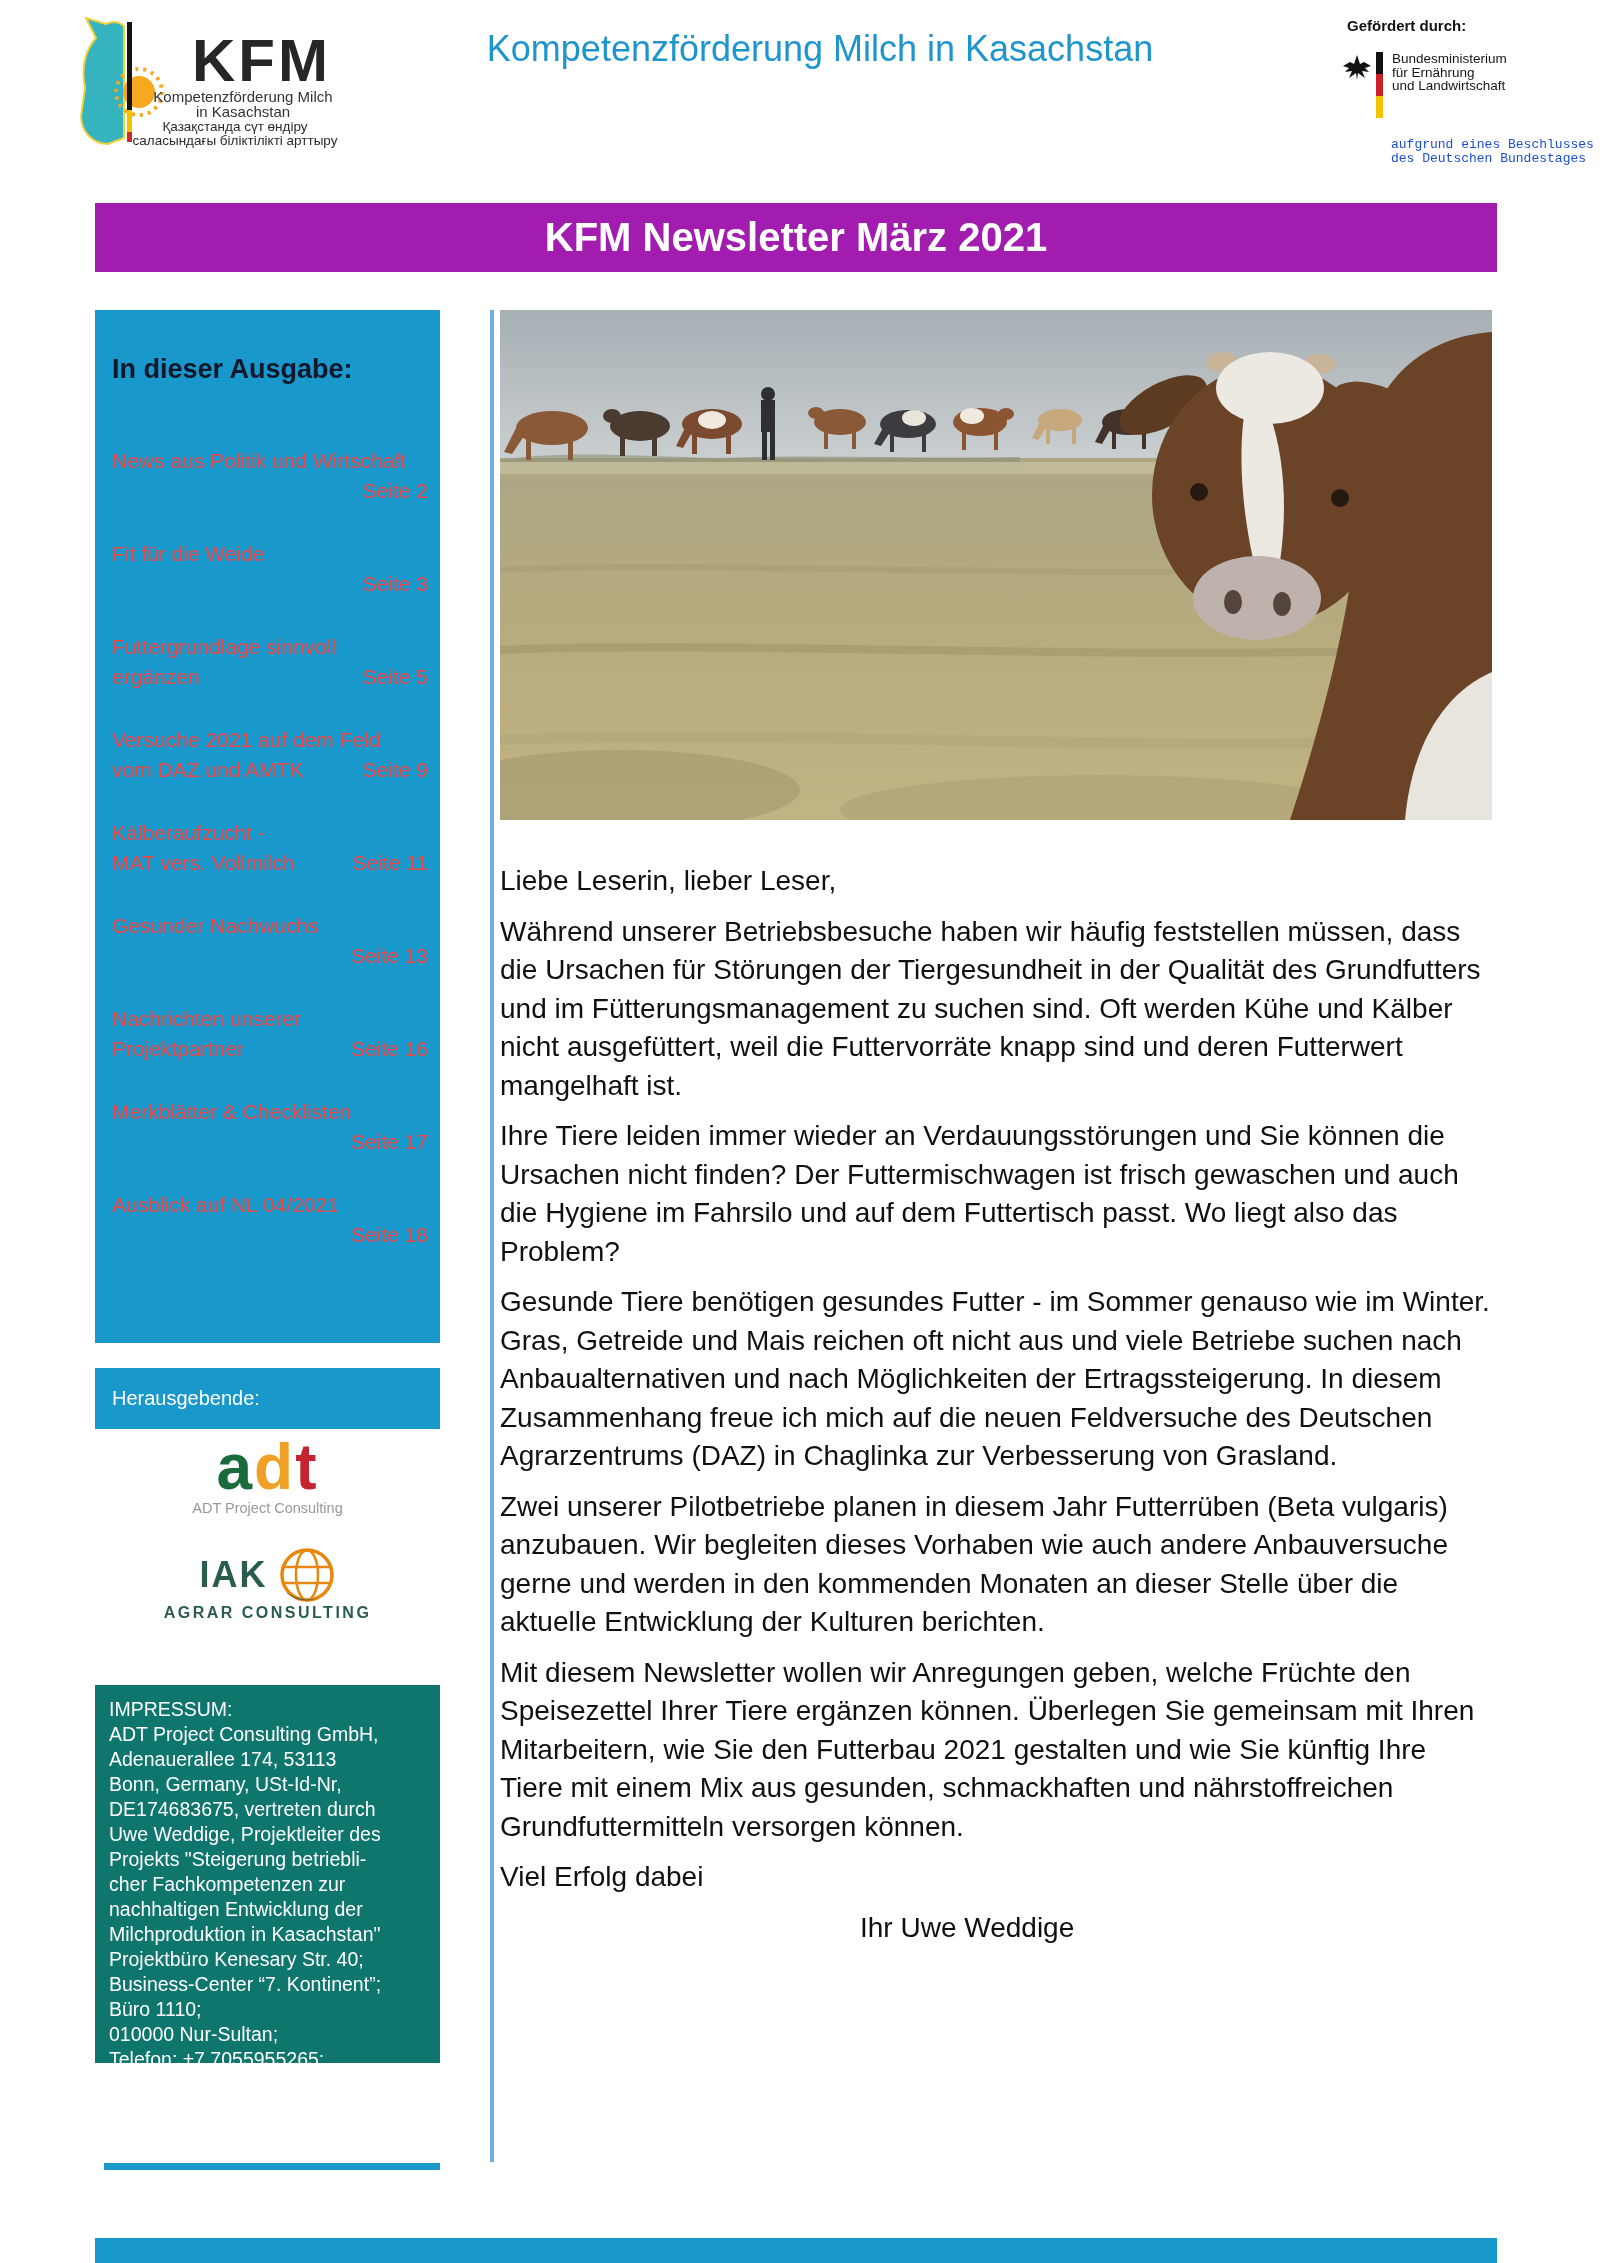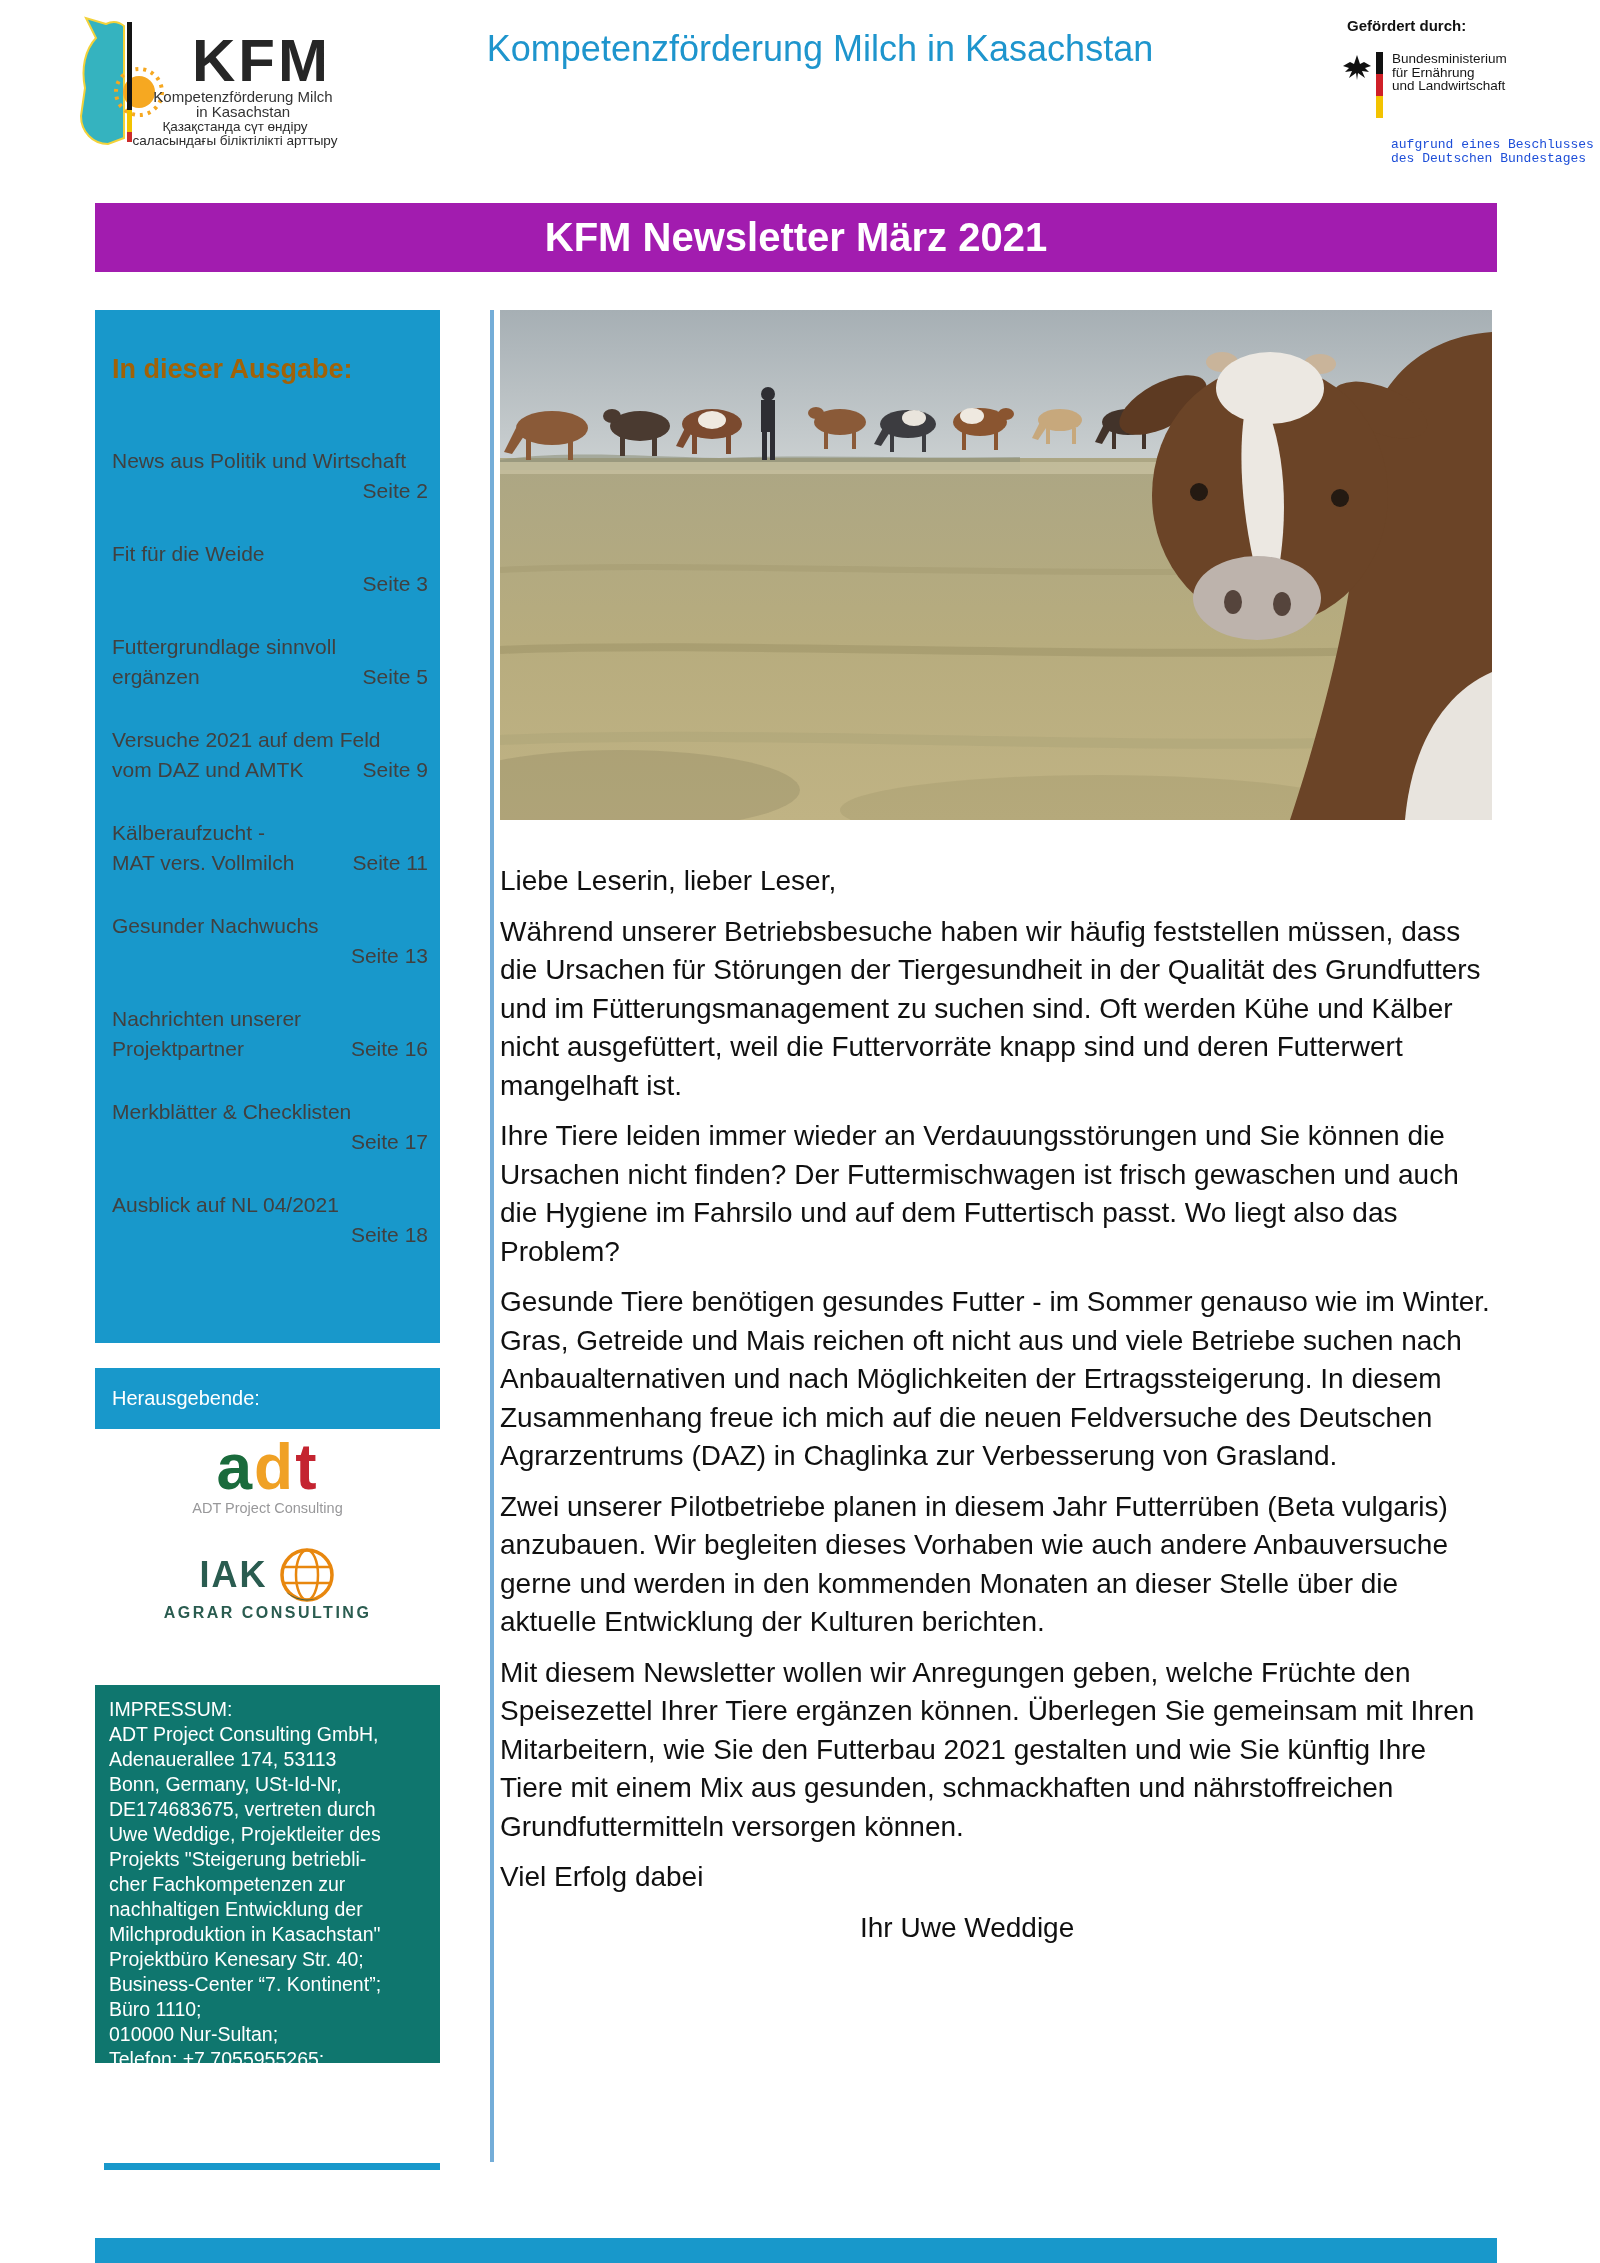--- a/index.html
+++ b/index.html
@@ -20,22 +20,22 @@
   .flag-stripe{left:1376px;top:52px;width:7px;height:66px;
     background:linear-gradient(#111 0 34%,#cf2028 34% 67%,#f3c300 67% 100%);}
   .ministry-text{left:1392px;top:52px;font-size:13.5px;line-height:13.5px;color:#161616;}
   .funding-note{left:1391px;top:138px;font-size:13px;line-height:13.5px;color:#1d4ed8;font-family:Liberation Mono, monospace;}
 
   .banner{left:95px;top:203px;width:1402px;height:69px;background:#a21caf;color:#fff;
     text-align:center;line-height:69px;font-size:40px;font-weight:bold;}
 
   
   .toc-box{left:95px;top:310px;width:345px;height:1033px;background:#1898cb;color:#fff;}
-  .toc-title{left:112px;top:354px;font-size:27px;font-weight:bold;color:#a16207;}
-  .toc-list{left:112px;top:446px;width:316px;color:#404040;}
+  .toc-title{left:112px;top:354px;font-size:27px;font-weight:bold;color:#0f172a;}
+  .toc-list{left:112px;top:446px;width:316px;color:#ef4444;}
   .toc-item{margin-bottom:33px;font-size:21px;line-height:30px;}
   .toc-l1{white-space:nowrap;}
   .toc-row{display:flex;justify-content:space-between;}
   .toc-l2{white-space:nowrap;}
   .toc-page{margin-left:auto;}
   .pub-bar{left:95px;top:1368px;width:345px;height:61px;background:#1898cb;color:#fff;
     font-size:20px;line-height:61px;padding-left:17px;box-sizing:border-box;}
   .adt-block{left:95px;top:1436px;width:345px;text-align:center;}
   .adt-letters{font-size:64px;font-weight:bold;line-height:62px;letter-spacing:2px;}
   .adt-caption{font-size:14.5px;color:#98989a;margin-top:2px;}

